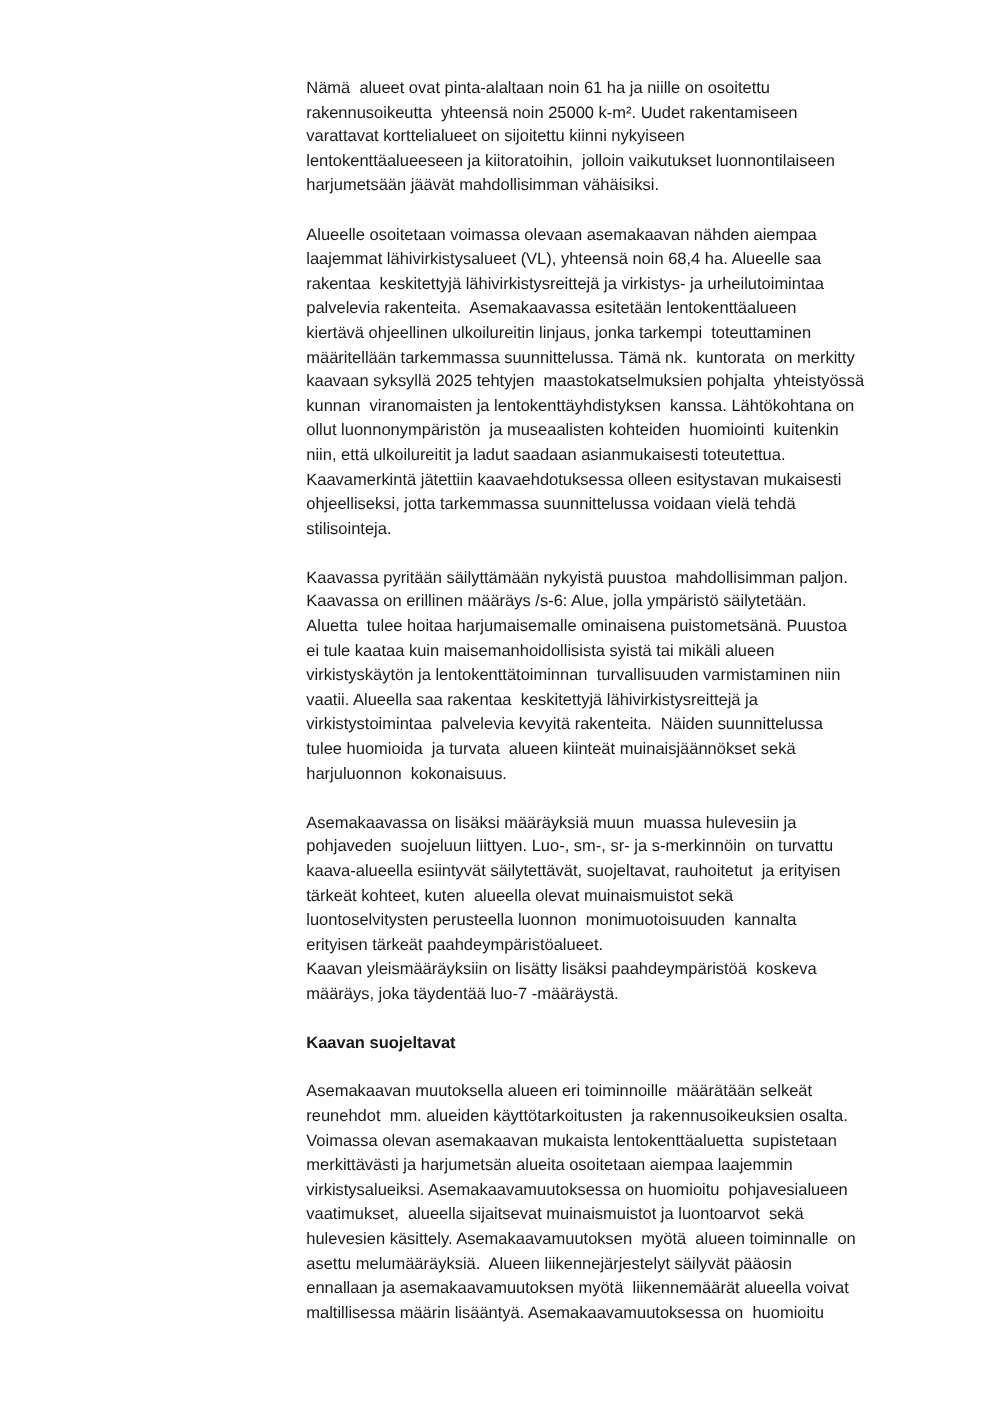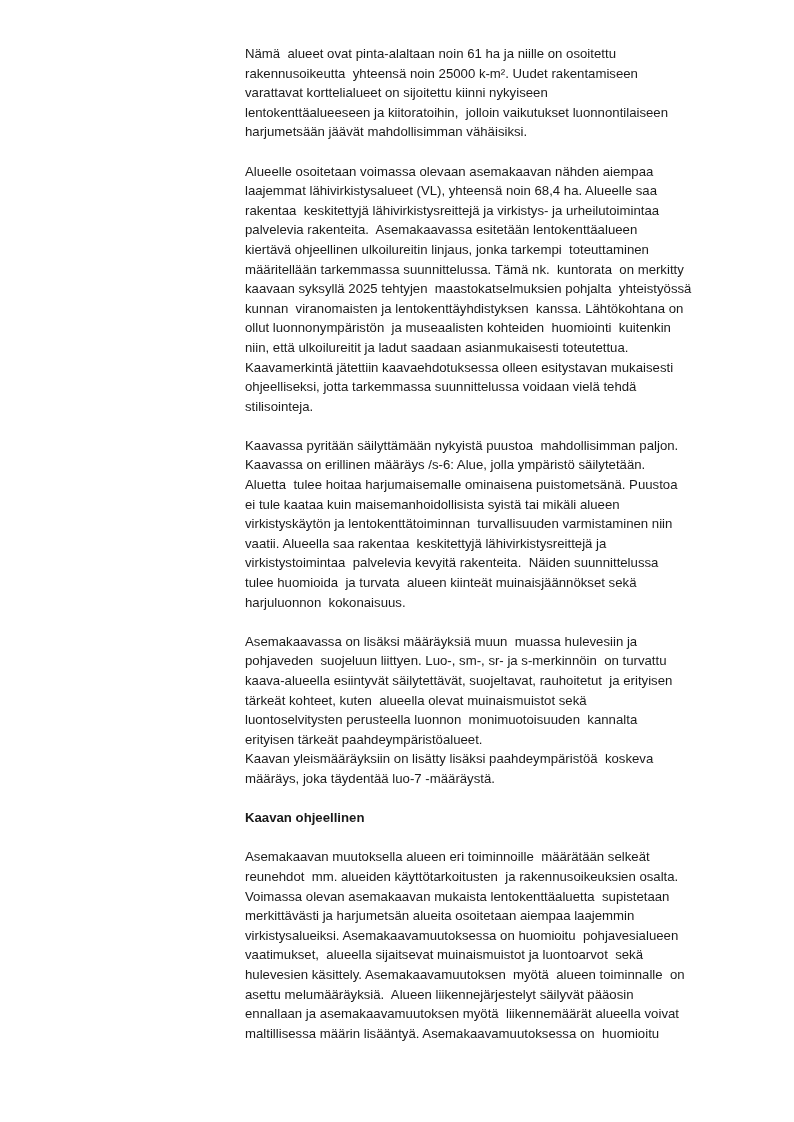--- a/index.html
+++ b/index.html
@@ -10,21 +10,21 @@
   .page {
     position: relative;
     width: 794px;
     height: 1122px;
     background: #ffffff;
     overflow: hidden;
   }
   .content {
     position: absolute;
     left: 245px;
-    top: 44px;
+    top: 60px;
     width: 549px;
     font-family: "Liberation Sans", sans-serif;
     font-size: 13.2px;
     line-height: 19.6px;
     color: #1a1a1a;
     text-align: left;
   }
   .para {
     margin: 0 0 19.6px 0;
     white-space: pre-wrap;
@@ -70,21 +70,21 @@
 tulee huomioida  ja turvata  alueen kiinteät muinaisjäännökset sekä
 harjuluonnon  kokonaisuus.</p>
     <p class="para">Asemakaavassa on lisäksi määräyksiä muun  muassa hulevesiin ja
 pohjaveden  suojeluun liittyen. Luo-, sm-, sr- ja s-merkinnöin  on turvattu
 kaava-alueella esiintyvät säilytettävät, suojeltavat, rauhoitetut  ja erityisen
 tärkeät kohteet, kuten  alueella olevat muinaismuistot sekä
 luontoselvitysten perusteella luonnon  monimuotoisuuden  kannalta
 erityisen tärkeät paahdeympäristöalueet.
 Kaavan yleismääräyksiin on lisätty lisäksi paahdeympäristöä  koskeva
 määräys, joka täydentää luo-7 -määräystä.</p>
-    <h2 class="heading">Kaavan ohjeellinen</h2>
+    <h2 class="heading">Kaavan suojeltavat</h2>
     <p class="para">Asemakaavan muutoksella alueen eri toiminnoille  määrätään selkeät
 reunehdot  mm. alueiden käyttötarkoitusten  ja rakennusoikeuksien osalta.
 Voimassa olevan asemakaavan mukaista lentokenttäaluetta  supistetaan
 merkittävästi ja harjumetsän alueita osoitetaan aiempaa laajemmin
 virkistysalueiksi. Asemakaavamuutoksessa on huomioitu  pohjavesialueen
 vaatimukset,  alueella sijaitsevat muinaismuistot ja luontoarvot  sekä
 hulevesien käsittely. Asemakaavamuutoksen  myötä  alueen toiminnalle  on
 asettu melumääräyksiä.  Alueen liikennejärjestelyt säilyvät pääosin
 ennallaan ja asemakaavamuutoksen myötä  liikennemäärät alueella voivat
 maltillisessa määrin lisääntyä. Asemakaavamuutoksessa on  huomioitu</p>

